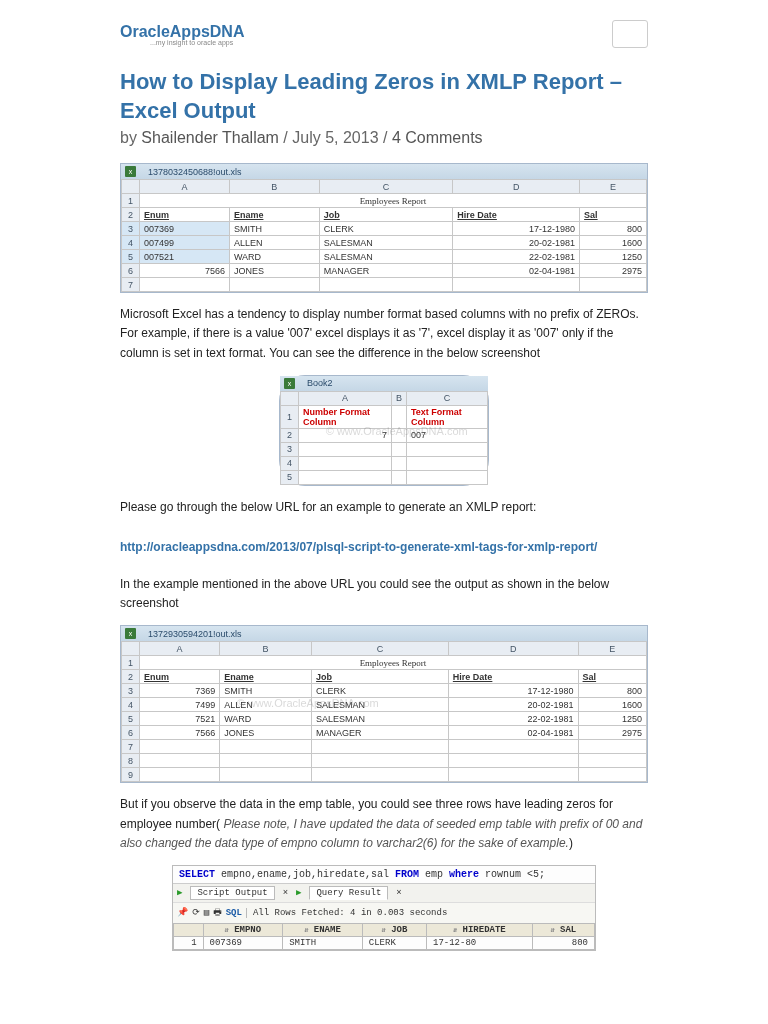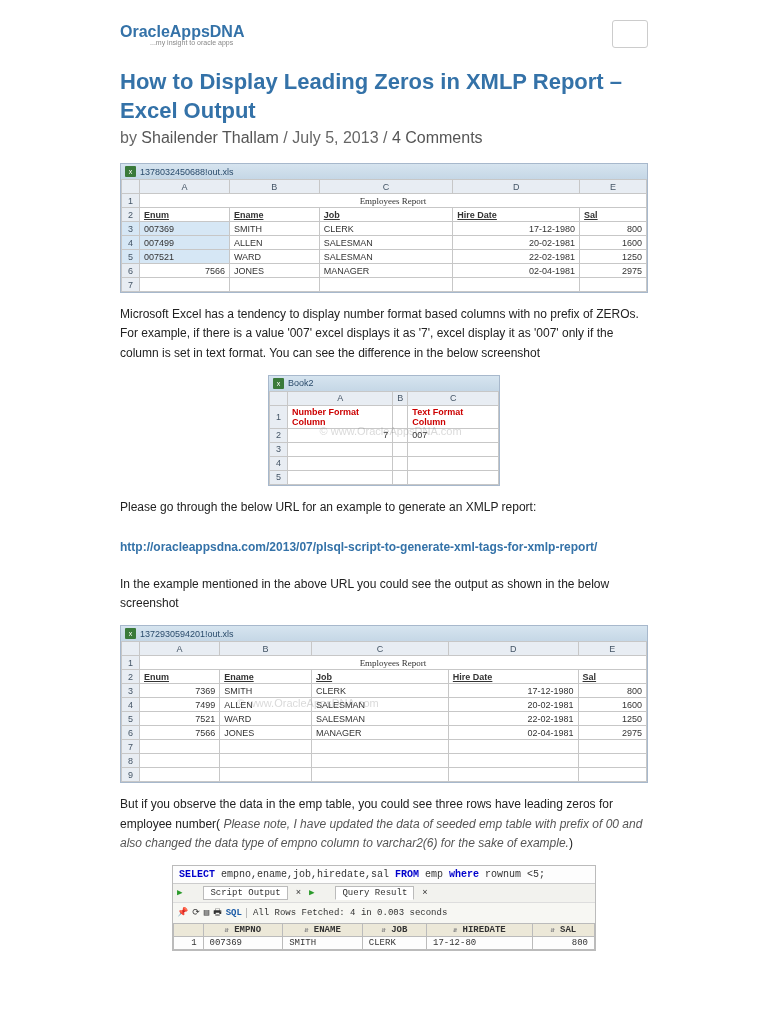--- a/index.html
+++ b/index.html
@@ -10,39 +10,39 @@
   .logo-sub { color: #888; font-size: 7px; margin-top: -2px; padding-left: 30px; }
   .hamburger { width: 36px; height: 28px; border: 1px solid #ccc; border-radius: 3px; background: #fff; }
   h1 { color: #3472a8; font-size: 22px; font-weight: 600; margin-bottom: 4px; line-height: 1.3; }
   .meta { font-size: 16px; color: #666; margin-bottom: 16px; }
   .meta a { color: #555; text-decoration: none; }
   .body-text { font-size: 12px; line-height: 1.6; color: #222; margin: 12px 0; font-weight: 500; }
   .body-text em { font-style: italic; color: #555; font-weight: 400; }
   .link-block { margin: 20px 0; }
   .link-block a { color: #3472a8; font-size: 12px; font-weight: 600; }
   .excel-shot { border: 1px solid #a7b8cc; margin: 10px 0; background: #dbe6f2; font-size: 9px; }
-  .excel-titlebar { background: linear-gradient(#d6e4ef,#c5d7e6); padding: 2px 4px; display: flex; align-items: center; gap: 4px; color: #2a4b6b; font-size: 9px; }
+  .excel-titlebar { background: linear-gradient(#d6e4ef,#c5d7e6); padding: 2px 4px; display: flex; align-items: center; gap: 12px; color: #2a4b6b; font-size: 9px; }
   .excel-icon { display:inline-flex; width:11px; height:11px; background:#3a7a3a; color:#fff; font-size:7px; align-items:center; justify-content:center; border-radius:1px; }
   .excel-grid { background: #fff; border-collapse: collapse; width: 100%; }
   .excel-grid th, .excel-grid td { border: 1px solid #c7c7c7; padding: 1px 4px; font-size: 9px; height: 14px; text-align: left; }
   .excel-grid th { background: #e8edf3; text-align: center; color: #456; font-weight: normal; }
   .excel-grid .rowhead { background: #e8edf3; text-align: center; color: #456; width: 18px; }
   .excel-grid .sel { background: #d6e7f5; }
   .merged-title { text-align: center !important; font-family: "Times New Roman", serif; font-size: 16px; }
   .hdr-cell { font-size: 9px; text-decoration: underline; font-weight: 600; }
   .num-right { text-align: right !important; }
   .red-text { color: #c00; font-weight: 600; }
-  .centered-shot { width: 232px; margin: 10px auto; }
+  .centered-shot { width: 210px; margin: 10px auto; border-radius: 26px; }
   .watermark { position: relative; }
   .watermark::after { content: "© www.OracleAppsDNA.com"; position: absolute; left: 22%; top: 45%; color: rgba(120,120,120,.28); font-size: 11px; pointer-events:none; }
   .sql-block { border: 1px solid #bbb; background: #fdfdfd; margin-top: 8px; font-family: Liberation Mono, monospace; font-size: 10px; width: 424px; margin-left: auto; margin-right: auto; }
   .sql-code { padding: 3px 6px; }
   .kw { color: #0000cc; font-weight: bold; }
   .tabbar { border-top: 1px solid #ccc; display: flex; align-items: center; gap: 8px; padding: 2px 4px; background: #f2f2ee; font-size: 9px; }
-  .tab { padding: 1px 6px; border: 1px solid #bbb; background: #fff; margin-left: 13px; }
+  .tab { padding: 1px 6px; border: 1px solid #bbb; background: #fff; }
   .tab.active { background: #fff; border-bottom-color: #fff; text-align: center; }
   .play { color: #2a9a2a; }
   .toolbar2 { display:flex; align-items:center; gap:4px; padding:2px 4px; border-top:1px solid #ddd; font-size:9px; background:#f7f7f3; }
   .pin { color:#c22; }
   .sql-table { border-collapse: collapse; width: 100%; }
   .sql-table th, .sql-table td { border: 1px solid #bbb; padding: 1px 6px; font-size: 9px; }
   .sql-table th { background: #ece8d8; }
   .sort-icon { color:#888; font-size:7px; }
 </style>
 </head>

